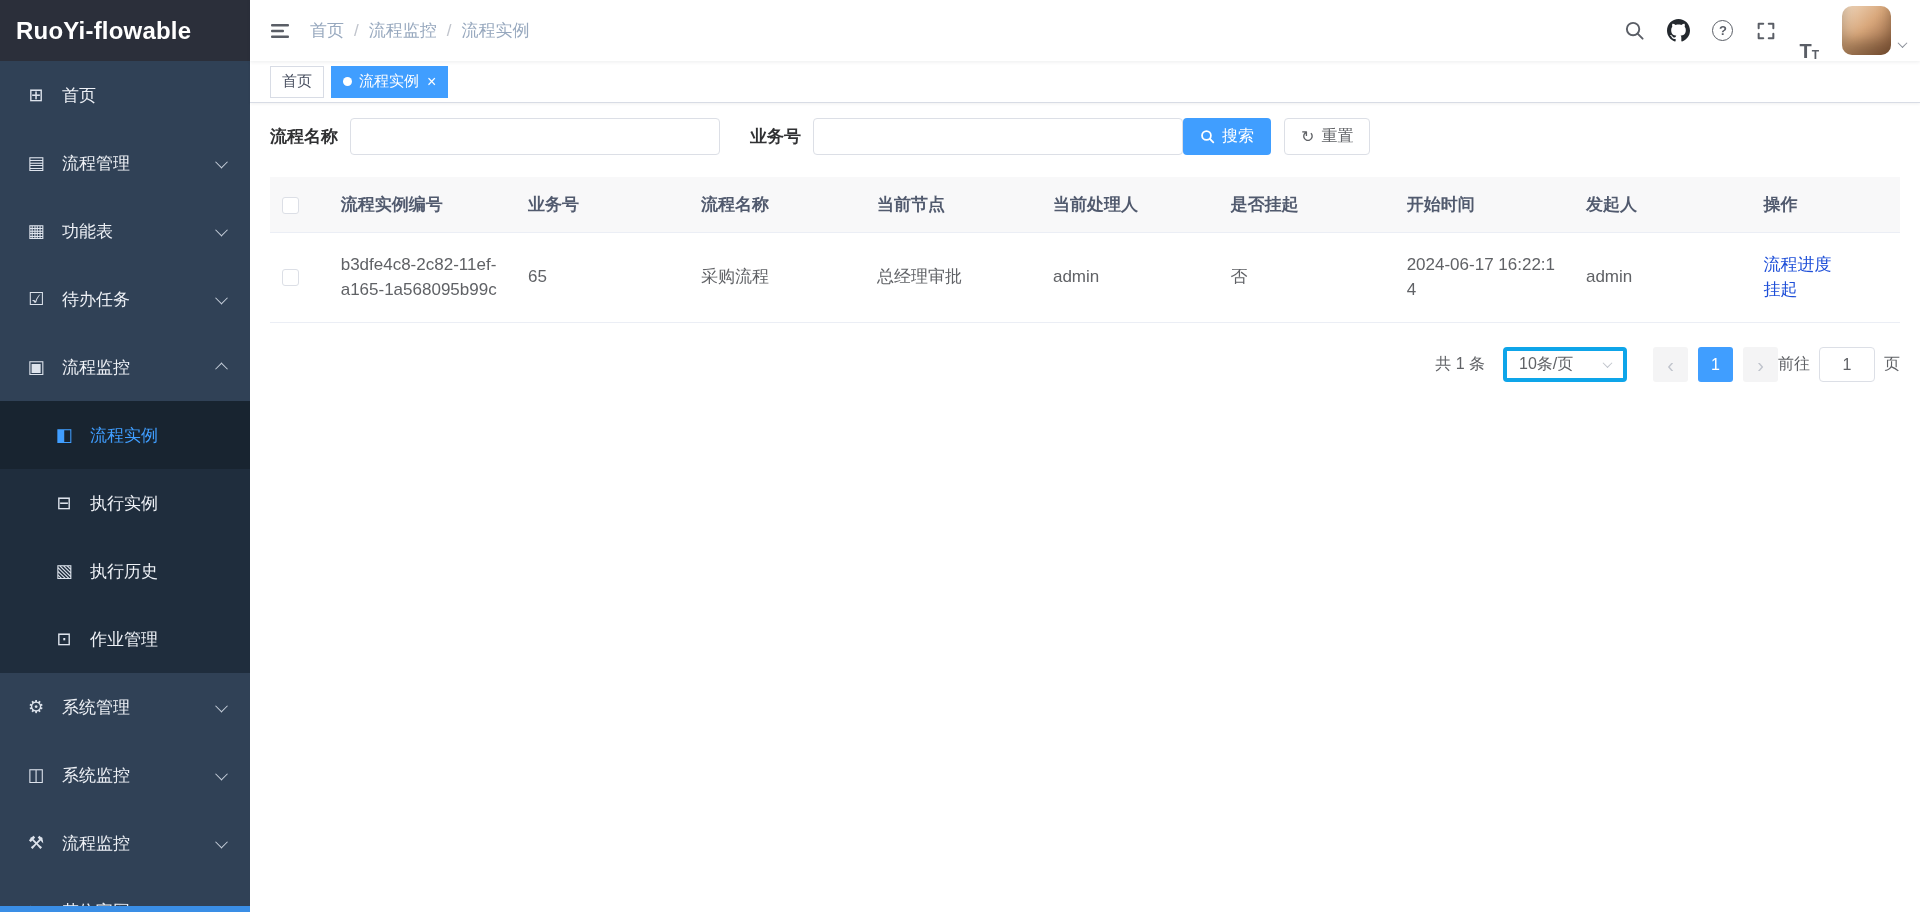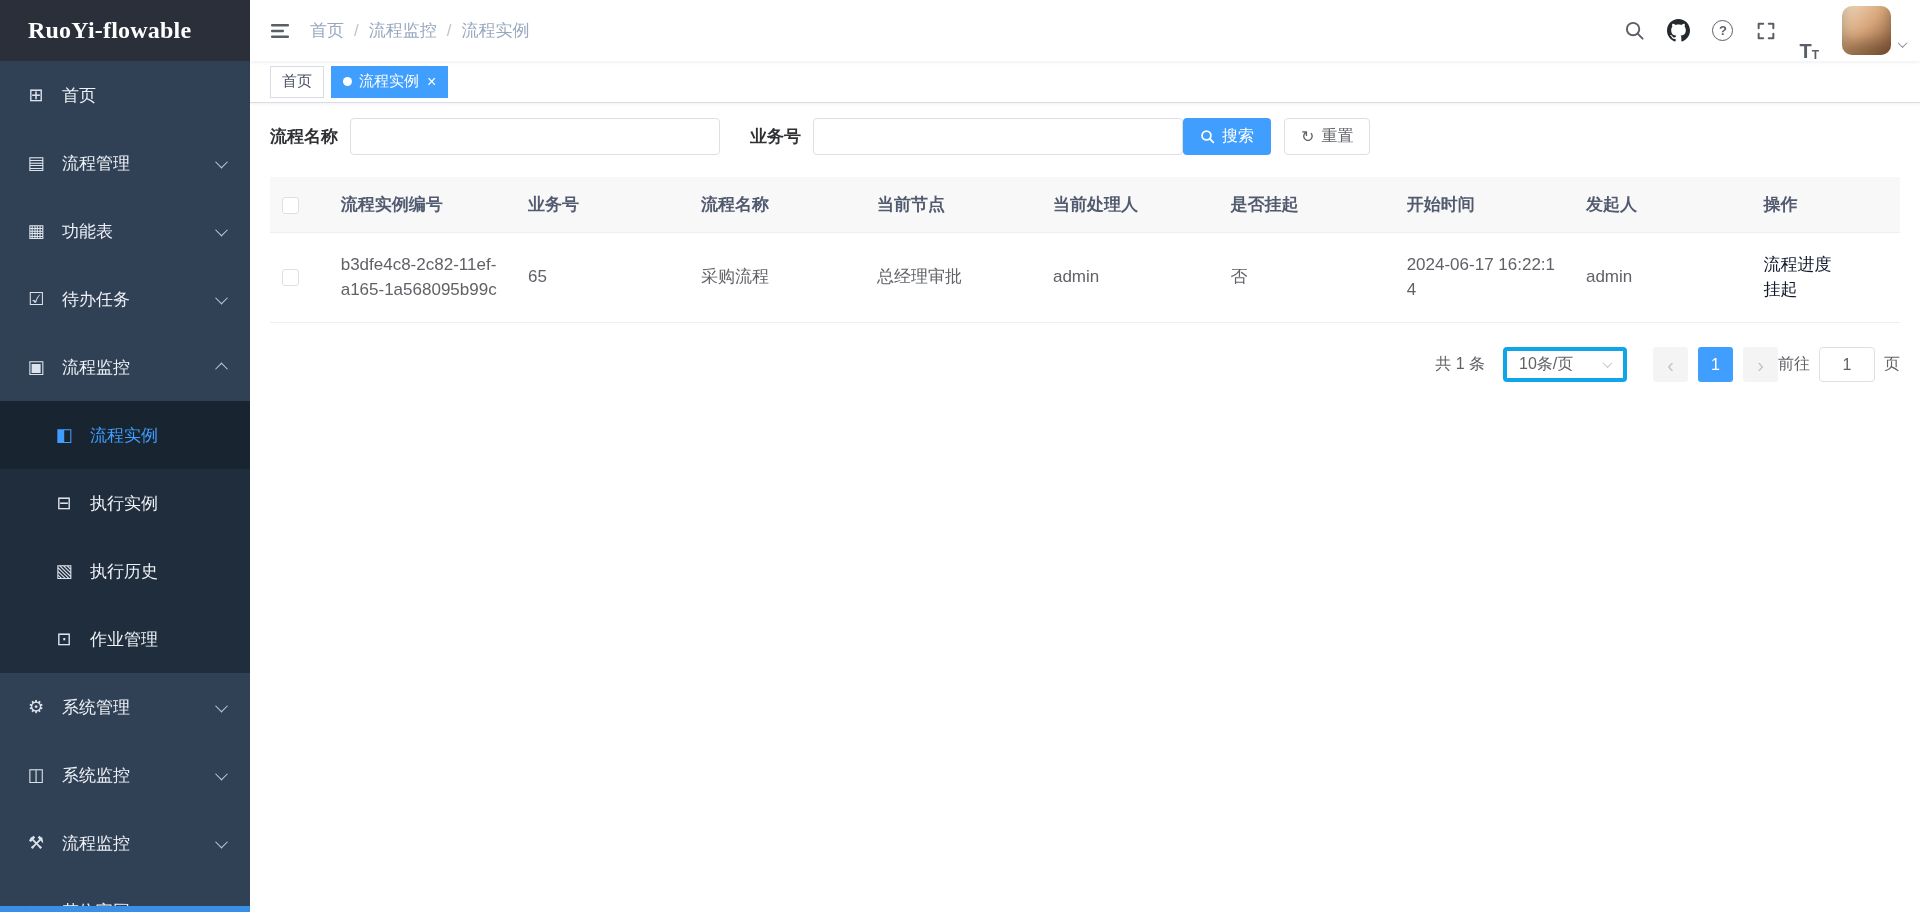--- a/index.html
+++ b/index.html
@@ -2,21 +2,21 @@
 <html><head>
 <meta charset="utf-8">
 <style>
   * { margin:0; padding:0; box-sizing:border-box; }
   html,body { width:1920px; height:912px; overflow:hidden; background:#fff;
     font-family:"Liberation Sans","DejaVu Sans",sans-serif; }
   .app { display:flex; width:1920px; height:912px; overflow:hidden; }
 
   
   .sidebar { position:relative; width:250px; flex:0 0 250px; background:#304156; height:100%; overflow:hidden; }
-  .logo { height:61px; display:flex; align-items:center; padding:0 28px; background:#2b2f3a;font-family:Liberation Serif, serif; }
+  .logo { height:61px; display:flex; align-items:center; padding:0 16px; background:#2b2f3a; }
   .logo span { color:#fff; font-size:24px; font-weight:700; letter-spacing:0.2px; white-space:nowrap; }
   .menu-item { height:68px; display:flex; align-items:center; padding:0 24px; color:#eef1f6; font-size:17px; cursor:pointer; }
   .menu-item .mi { width:24px; text-align:center; margin-right:14px; font-size:18px; color:#dde3ec; flex:0 0 24px; }
   .menu-item .chev-wrap { margin-left:auto; color:#c7cfdb; display:flex; align-items:center; }
   .chev { display:inline-block; width:9px; height:9px; border-right:1.6px solid currentColor; border-bottom:1.6px solid currentColor; }
   .chev.down { transform:rotate(45deg) translate(-1px,-1px); }
   .chev.up { transform:rotate(-135deg) translate(-1px,-1px); }
   .submenu { background:#1f2d3d; }
   .submenu .menu-item { padding-left:52px; }
   .submenu .menu-item.active { color:#409EFF; background:#182430; }
@@ -67,21 +67,21 @@
   .btn.plain { background:#fff; border-color:#dcdfe6; color:#606266; margin-left:13px; }
   .btn .glyph { font-size:16px; line-height:1; }
 
   
   table { width:100%; border-collapse:collapse; table-layout:fixed; margin-top:22px; }
   th { background:#f8f8f9; color:#515a6e; font-weight:700; font-size:17px; text-align:left;
     padding:16px 12px; border-bottom:1px solid #ebeef5; }
   td { color:#606266; font-size:17px; padding:20px 12px; border-bottom:1px solid #ebeef5; line-height:1.45; vertical-align:middle; }
   .break { word-break:break-all; }
   .checkbox { display:inline-block; width:17px; height:17px; border:1px solid #dcdfe6; border-radius:3px; background:#fff; vertical-align:middle; cursor:pointer; }
-  .link { color:#0f172a; text-decoration:none; margin-right:12px; cursor:pointer; white-space:nowrap; }
+  .link { color:#1d4ed8; text-decoration:none; margin-right:12px; cursor:pointer; white-space:nowrap; }
 
   
   .pagination { display:flex; align-items:center; justify-content:flex-end; margin-top:24px; font-size:16px; color:#606266; }
   .total { margin-right:18px; }
   .page-size-select { width:124px; height:35px; border:4px solid #0ea5e9; border-radius:4px; display:flex;
     align-items:center; padding:0 12px; color:#606266; cursor:pointer; }
   .page-size-select .chev-wrap { margin-left:auto; color:#c0c4cc; display:flex; }
   .page-size-select .chev { width:7px; height:7px; }
   .pager-btn { width:35px; height:35px; border:none; border-radius:3px; background:#f4f4f5; color:#c0c4cc;
     font-size:20px; line-height:1; cursor:pointer; margin-left:10px; }

